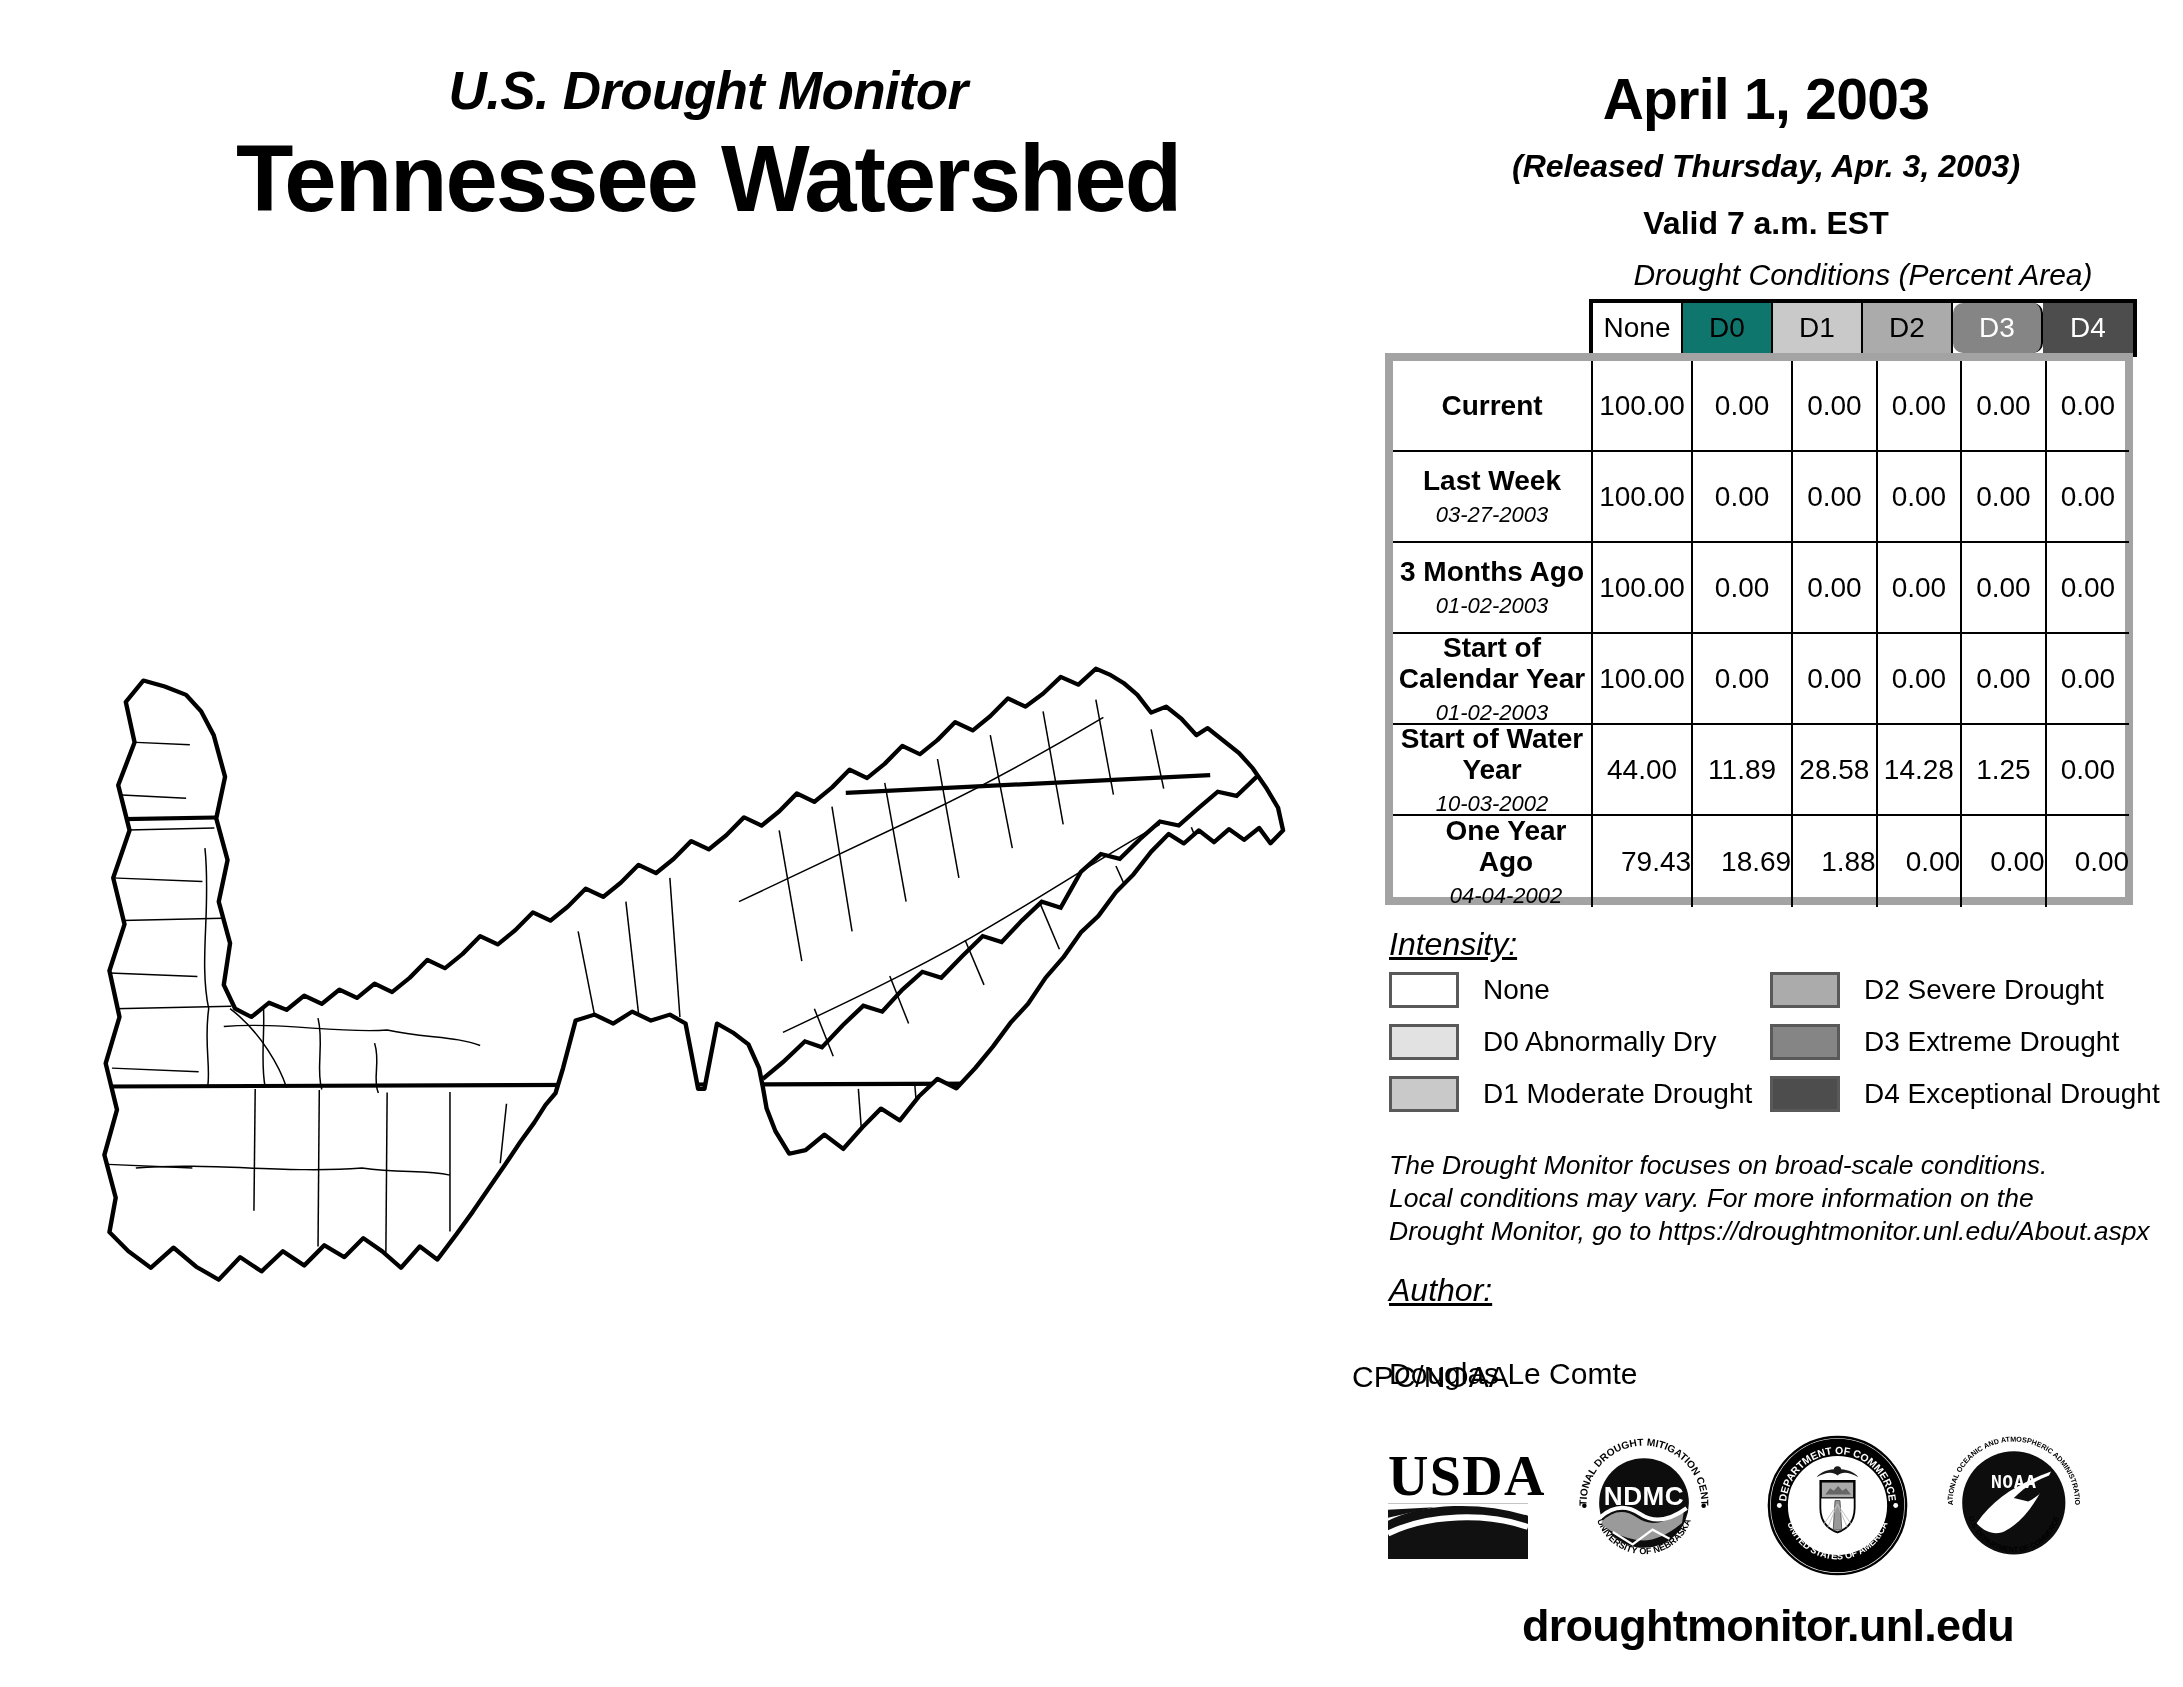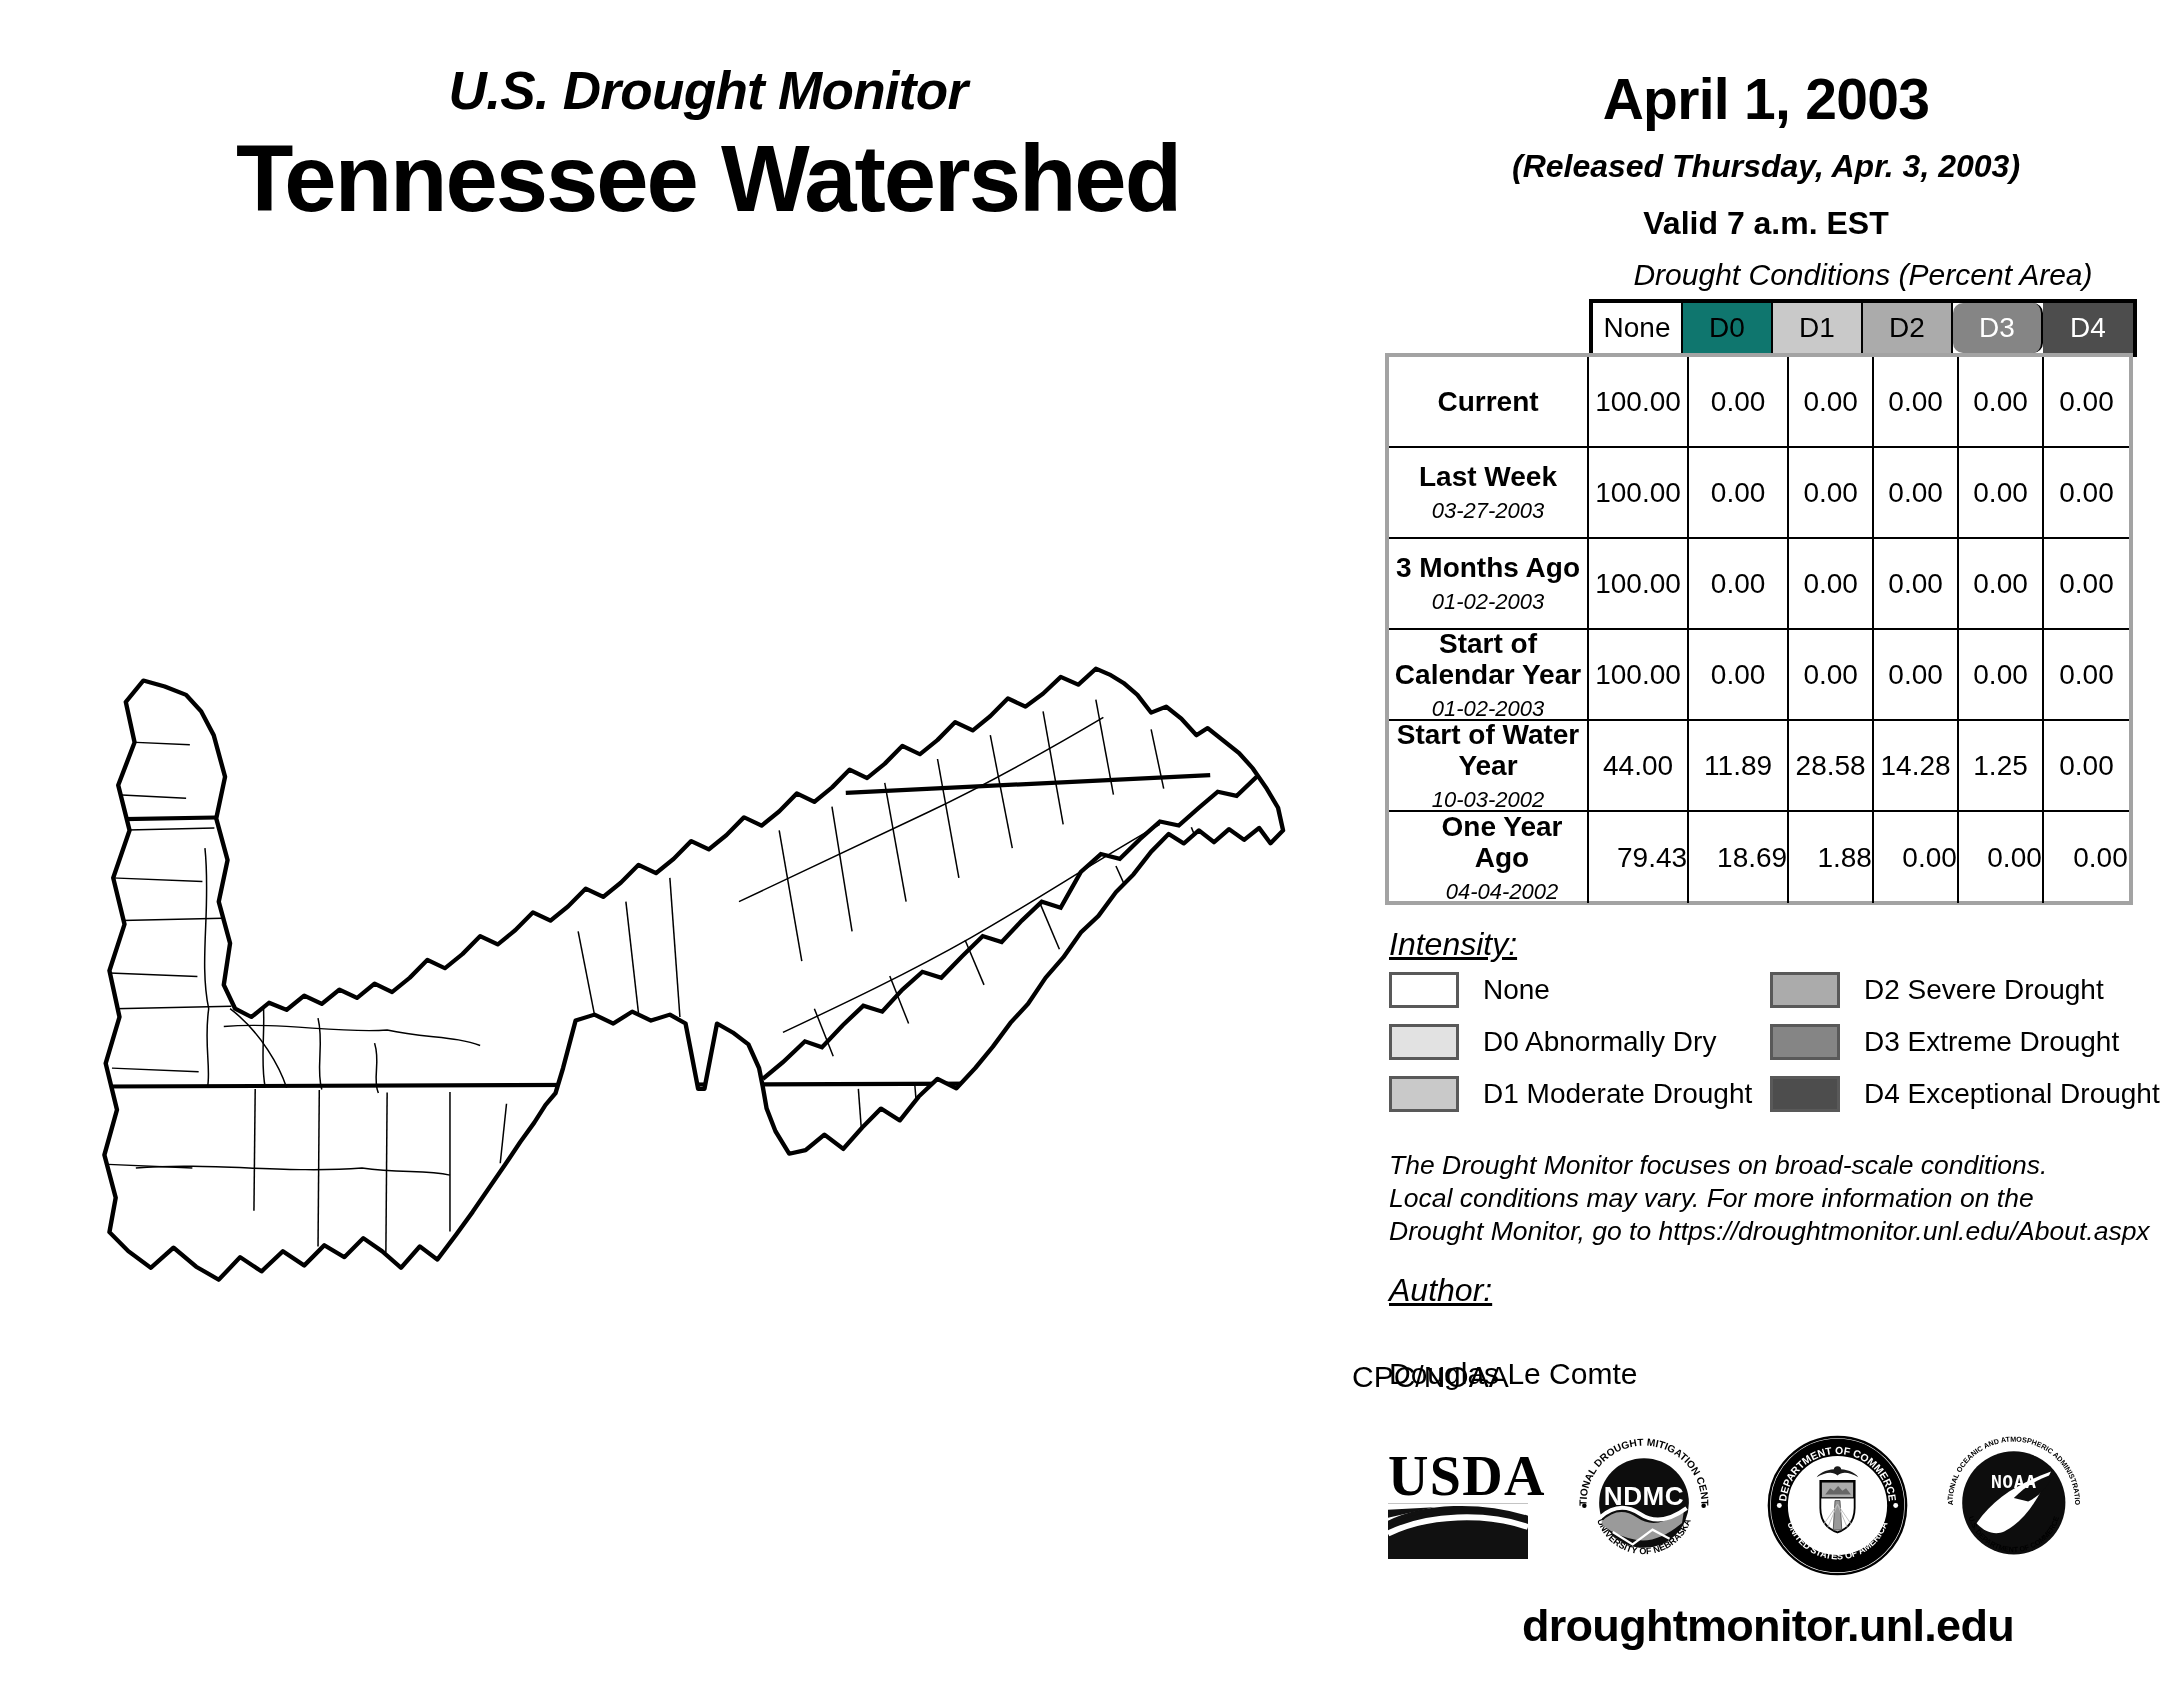--- a/index.html
+++ b/index.html
@@ -17,21 +17,21 @@
   #report-header { left:1389px; top:66px; width:754px; text-align:center; }
   #report-date { font-size:57px; font-weight:bold; letter-spacing:-0.7px; }
   #report-released { font-size:32px; font-weight:bold; font-style:italic; margin-top:16px; }
   #report-valid { font-size:32px; font-weight:bold; margin-top:20px; }
 
   
   #table-title { left:1588px; top:258px; width:550px; text-align:center; font-style:italic; font-size:30px; }
   #table-header { left:1589px; top:299px; width:548px; height:58px; border:4px solid #000; display:grid; grid-template-columns:repeat(6,1fr); background:#fff; }
   #table-header .hcell { display:flex; align-items:center; justify-content:center; font-size:28px; border-right:2px solid #000; }
   #table-header .hcell:last-child { border-right:none; }
-  #table-body { left:1385px; top:353px; width:748px; height:552px; border:4px solid #a3a3a3; display:grid; grid-template-columns:200px repeat(6,1fr); grid-auto-rows:91px; background:#fff; }
+  #table-body { left:1385px; top:353px; width:748px; height:552px; border:8px solid #a3a3a3; display:grid; grid-template-columns:200px repeat(6,1fr); grid-auto-rows:91px; background:#fff; }
   .tcell { border-right:2px solid #000; border-bottom:2px solid #000; display:flex; flex-direction:column; align-items:center; justify-content:center; font-size:28px; }
   .tcell.lastcol { border-right:none; }
   .tcell.lastrow { border-bottom:none;padding-left:28px; }
   .rowlabel { font-weight:bold; text-align:center; line-height:1.12; padding:0 2.6px; }
   .rowdate { font-style:italic; font-size:22px; font-weight:normal; margin-top:5.3px; }
 
   
   #legend-title { left:1389px; top:926px; font-size:32px; font-style:italic; text-decoration:underline; }
   .legend-item { position:absolute; display:flex; align-items:center; }
   .swatch { width:70px; height:36px; border:3.3px solid #595959; flex:0 0 auto; }

